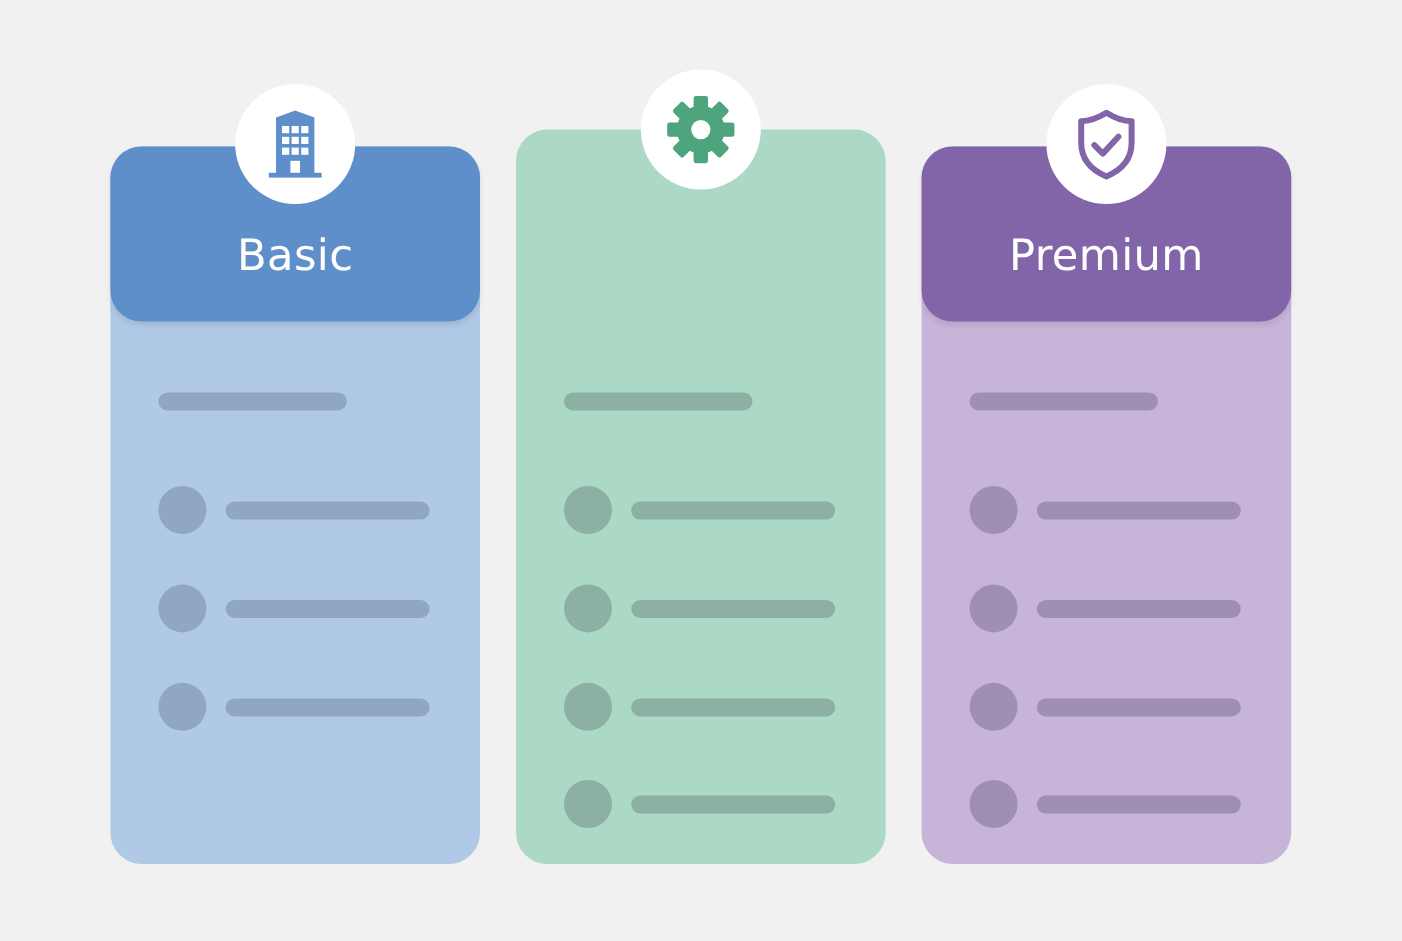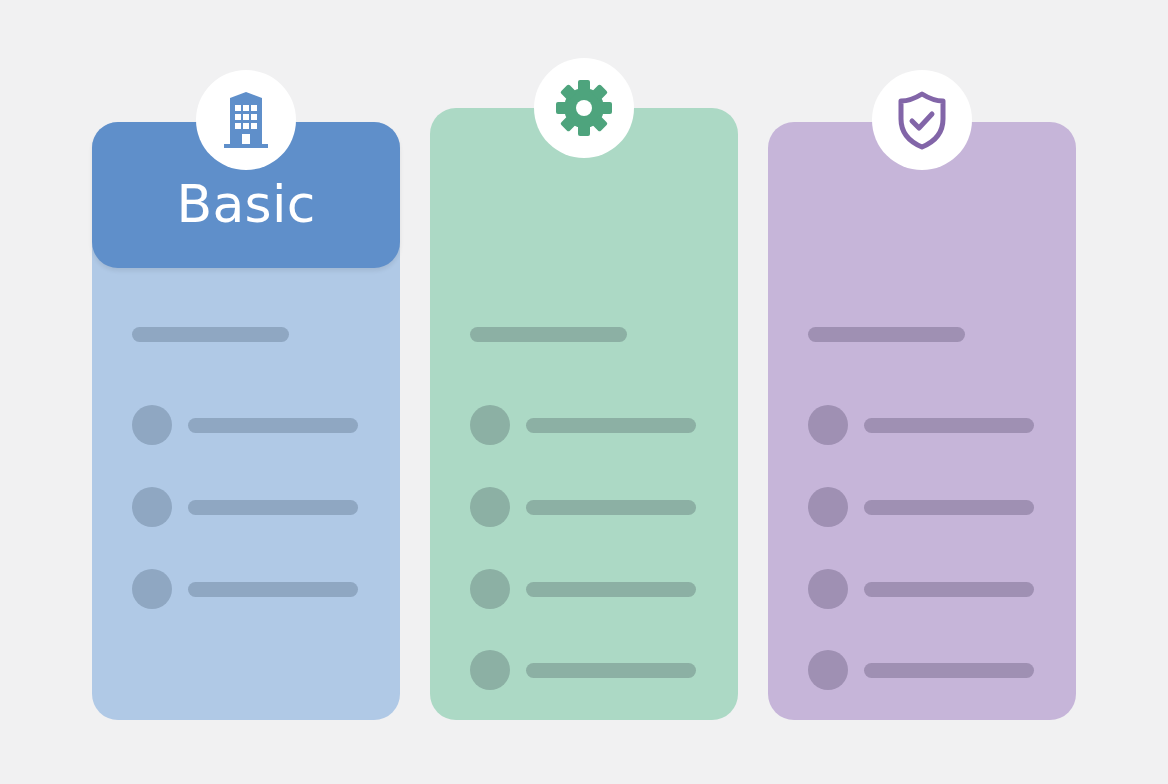--- a/index.html
+++ b/index.html
@@ -25,21 +25,21 @@
       position: absolute;
       left: 0; right: 0;
       border-radius: 26px;
       box-shadow: 0 3px 4px rgba(0,0,0,0.08);
       display: flex;
       align-items: flex-end;
       justify-content: center;
     }
     .card-title {
       color: #ffffff;
-      font-size: 52px;
+      font-size: 36px;
       font-weight: 500;
       letter-spacing: 0.3px;
       padding-bottom: 34px;
     }
     .icon-circle {
       position: absolute;
       width: 100px; height: 100px;
       border-radius: 50%;
       background: #ffffff;
       display: flex; align-items: center; justify-content: center;
@@ -139,20 +139,23 @@
     <div class="line" style="background:#8cb0a4;"></div>
   </div>
   <div class="feature" style="top:542px;">
     <div class="dot" style="background:#8cb0a4;"></div>
     <div class="line" style="background:#8cb0a4;"></div>
   </div>
 </div>
 
 <div class="card" style="left:768px; top:122px; height:598px;">
   <div class="card-body" style="top:0; background:#c6b5d9;"></div>
+  <div class="card-header" style="top:0; height:146px; background:#8265a8;">
+    <span class="card-title">Premium</span>
+  </div>
   <div class="icon-circle" style="left:104px; top:-52px;">
     <svg width="56" height="62" viewBox="0 0 56 62">
       <path d="M28 5 C20 10 13 12 7 12 L7 30 C7 44 16 53 28 58 C40 53 49 44 49 30 L49 12 C43 12 36 10 28 5 Z" fill="none" stroke="#8265a8" stroke-width="5" stroke-linejoin="round"></path>
       <path d="M18 32 L25 39 L38 25" fill="none" stroke="#8265a8" stroke-width="5" stroke-linecap="round" stroke-linejoin="round"></path>
     </svg>
   </div>
   <div class="title-bar" style="top:205px; background:#9f90b3;"></div>
   <div class="feature" style="top:283px;">
     <div class="dot" style="background:#9f90b3;"></div>
     <div class="line" style="background:#9f90b3;"></div>

